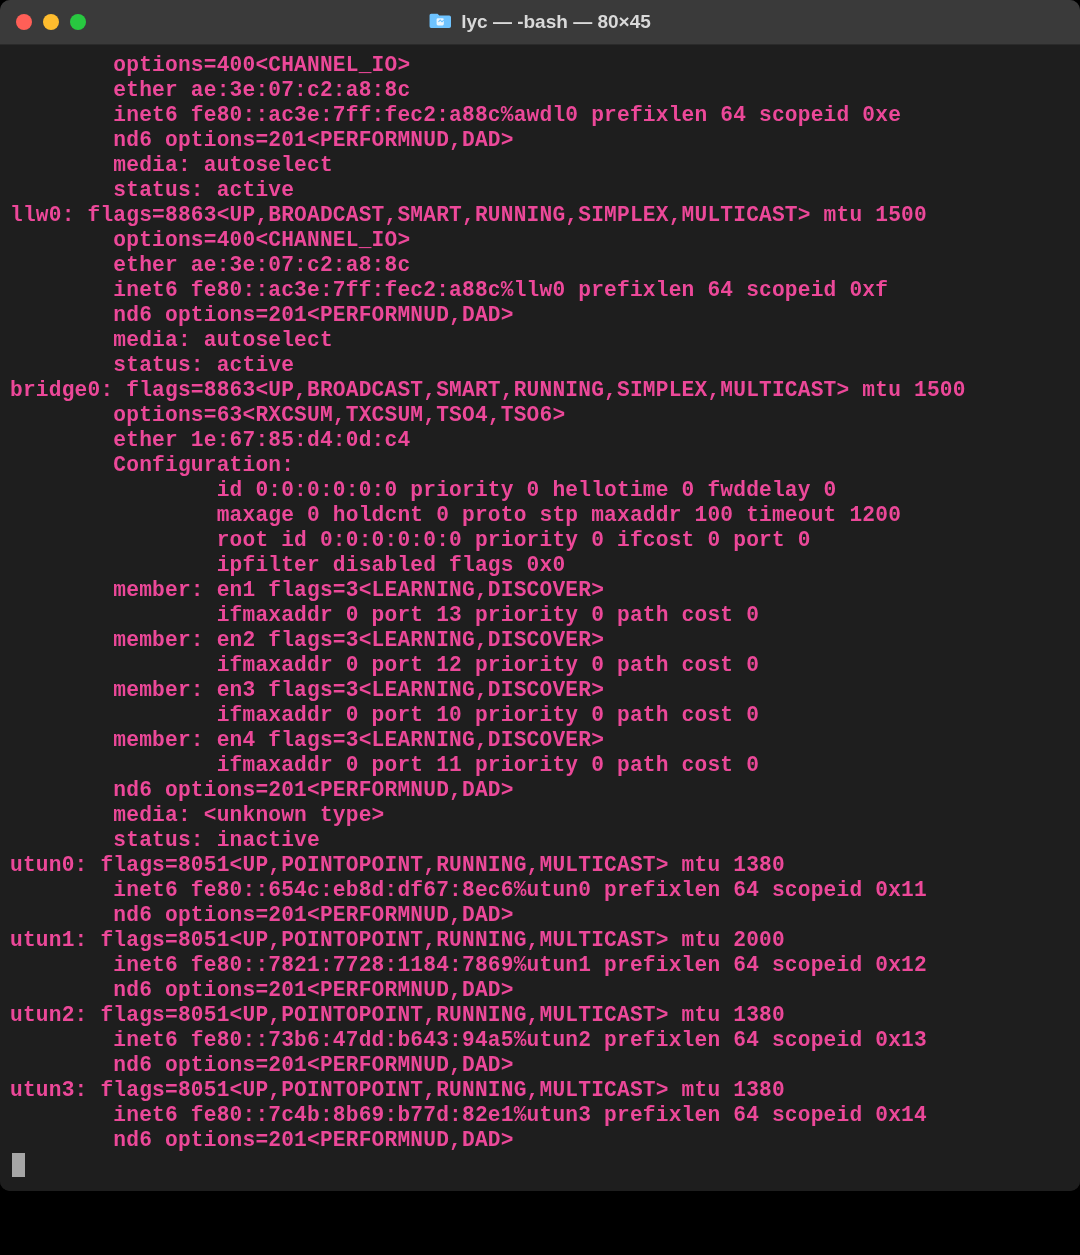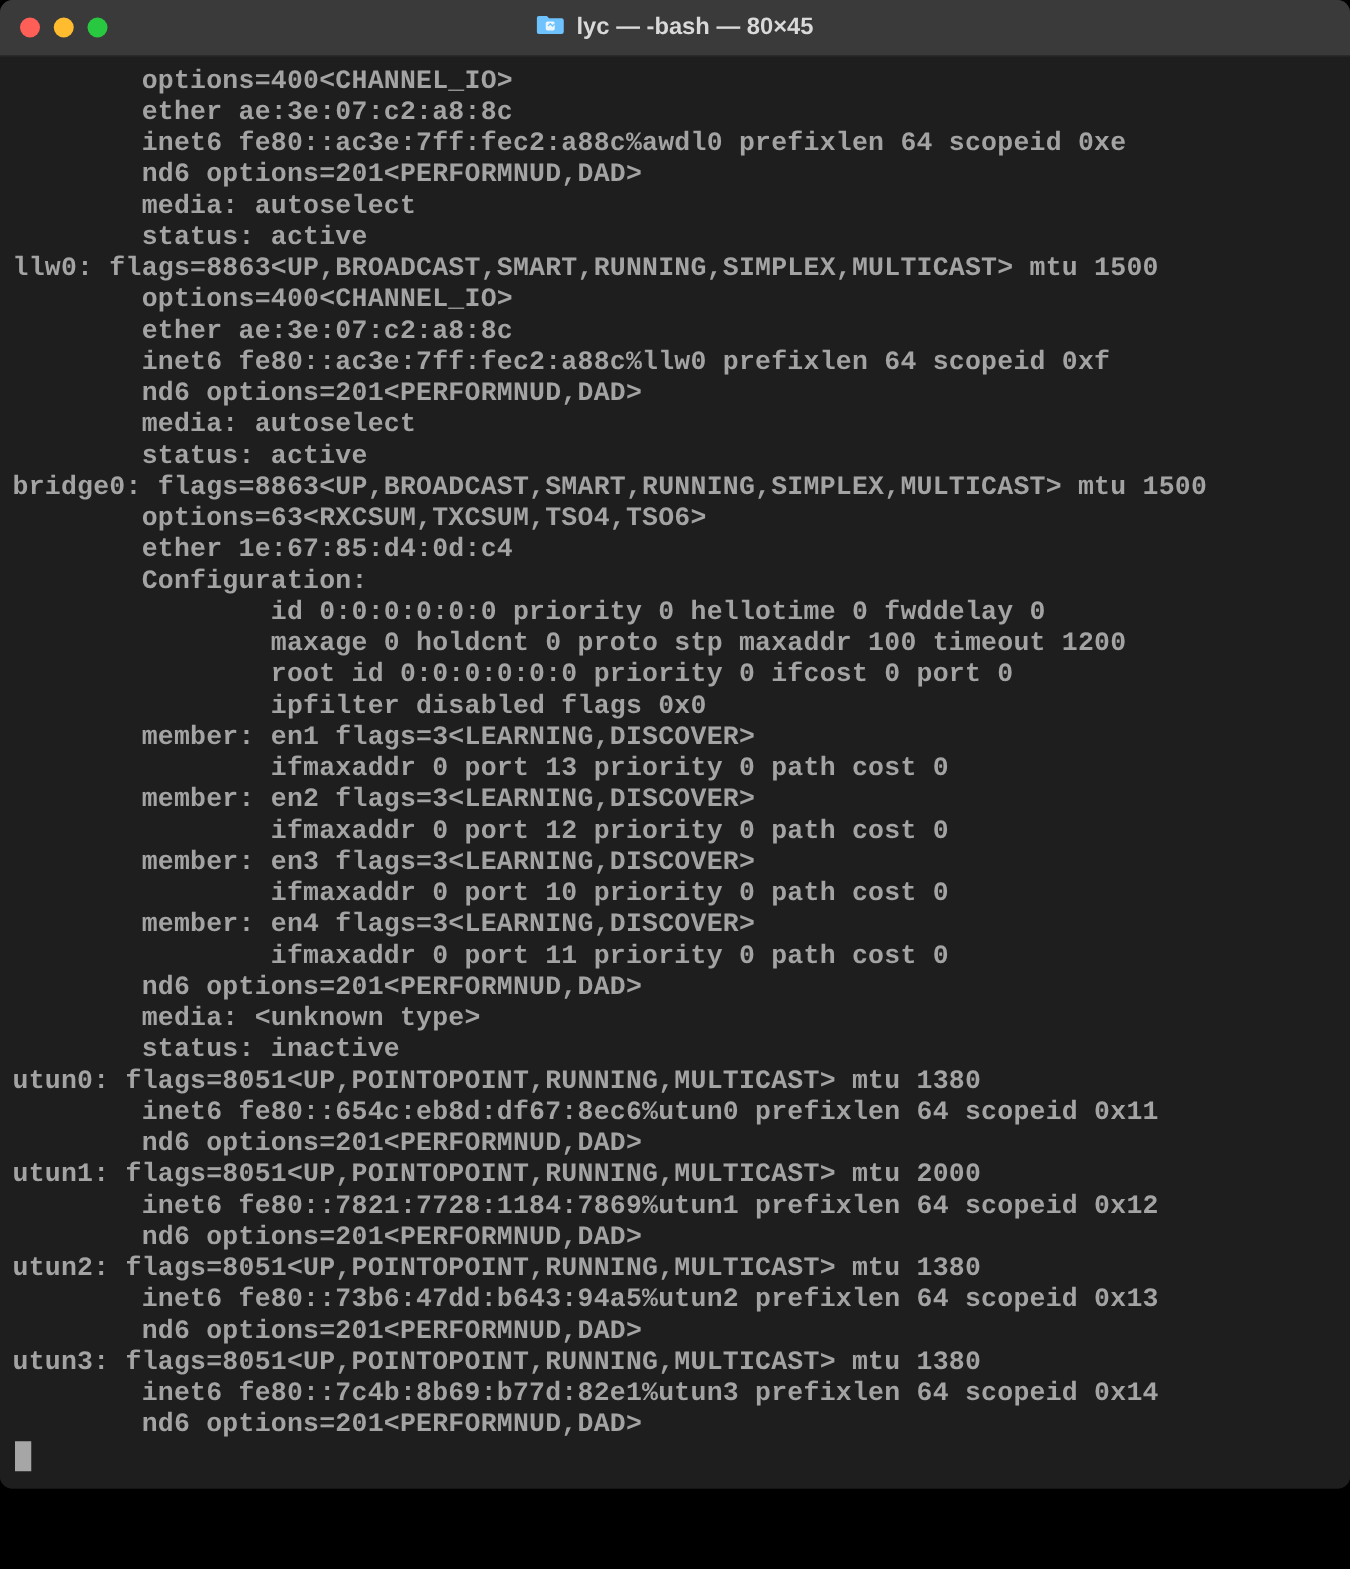--- a/index.html
+++ b/index.html
@@ -42,21 +42,21 @@
     align-items:center;
     gap:10px;
     color:#d9d9d9;
     font-family:-apple-system,BlinkMacSystemFont,"Segoe UI",sans-serif;
     font-size:19px;
     font-weight:600;
   }
   .folder-icon{width:22px;height:18px;}
   .terminal-body{
     background:#1e1e1e;
-    color:#a3a3a3;
+    color:#ec4899;
     font-size:21.2px;
     line-height:25px;
     padding:8px 10px 14px 10px;
     white-space:pre;
     letter-spacing:0.2px;
     font-weight:700;
     font-stretch:semi-condensed;
   }
   .prompt-line{
     display:flex;

